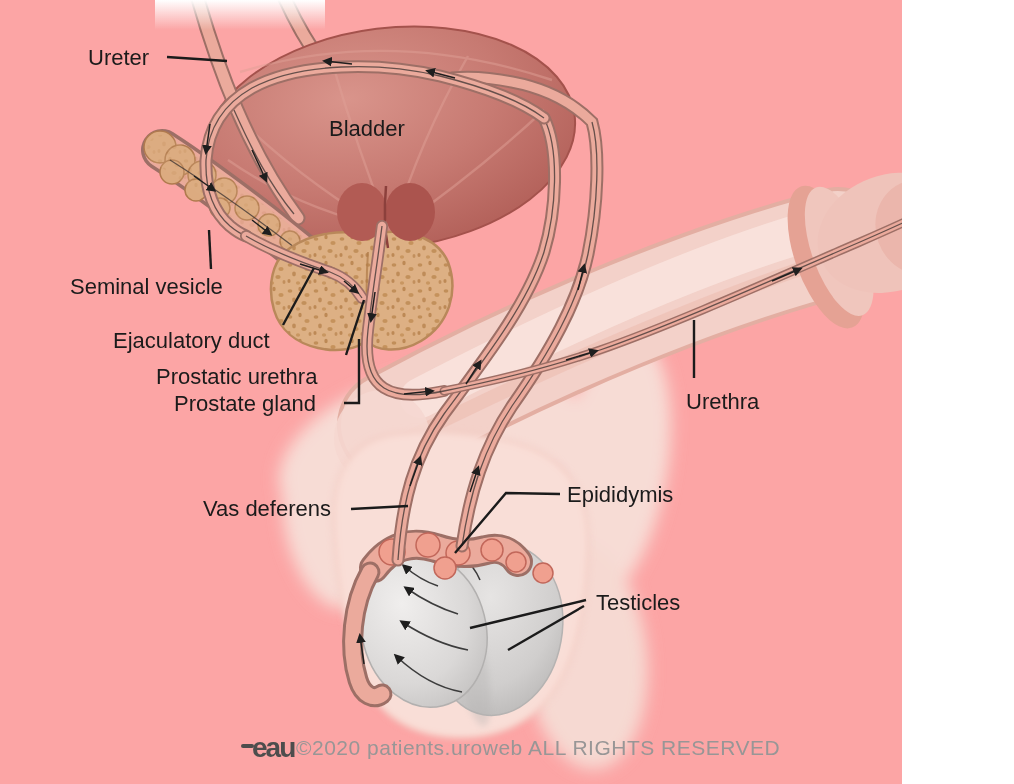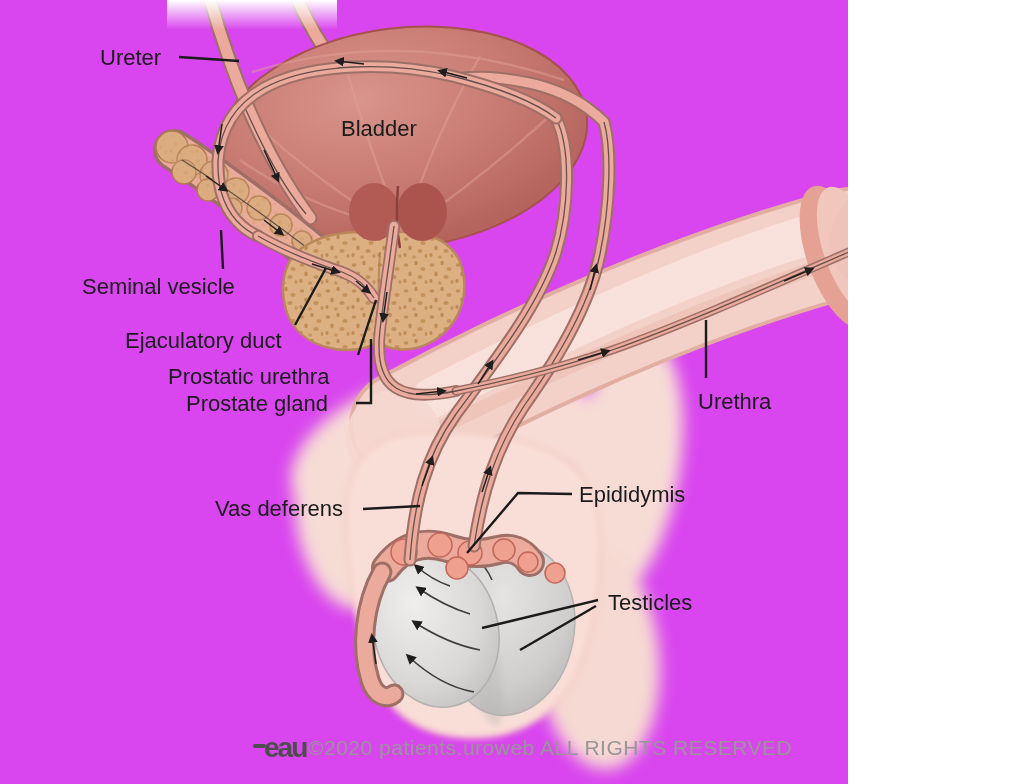--- a/index.html
+++ b/index.html
@@ -1,17 +1,17 @@
 <!DOCTYPE html>
 <html><head>
 <meta charset="utf-8">
 <style>
   html,body{margin:0;padding:0;background:#ffffff;}
-  .stage{position:relative;width:836px;height:784px;background:#d946ef;overflow:hidden;
-         font-family:"Liberation Sans", sans-serif;padding-left:12px;}
+  .stage{position:relative;width:902px;height:784px;background:#fca5a5;overflow:hidden;
+         font-family:"Liberation Sans", sans-serif;}
   svg{display:block;}
   .lbl{font-family:"Liberation Sans", sans-serif;font-size:22px;fill:#1b1b1b;}
   .leader{stroke:#1b1b1b;stroke-width:2.4;fill:none;}
   .tube-u{stroke:#9d6f66;fill:none;stroke-linecap:round;}
   .tube-o{stroke:#ebaa9c;fill:none;stroke-linecap:round;}
   .flowline{stroke:#3a3230;stroke-width:1.3;fill:none;opacity:.75;}
   .fa{stroke:#1e1e1e;stroke-width:1.5;fill:none;marker-end:url(#arr);}
   .tarrow{stroke:#3c3c3c;stroke-width:1.6;fill:none;marker-end:url(#arr);}
   .footer-logo{font-family:"Liberation Sans", sans-serif;font-size:28px;font-weight:bold;
                fill:#4d4d4d;letter-spacing:-2px;}

